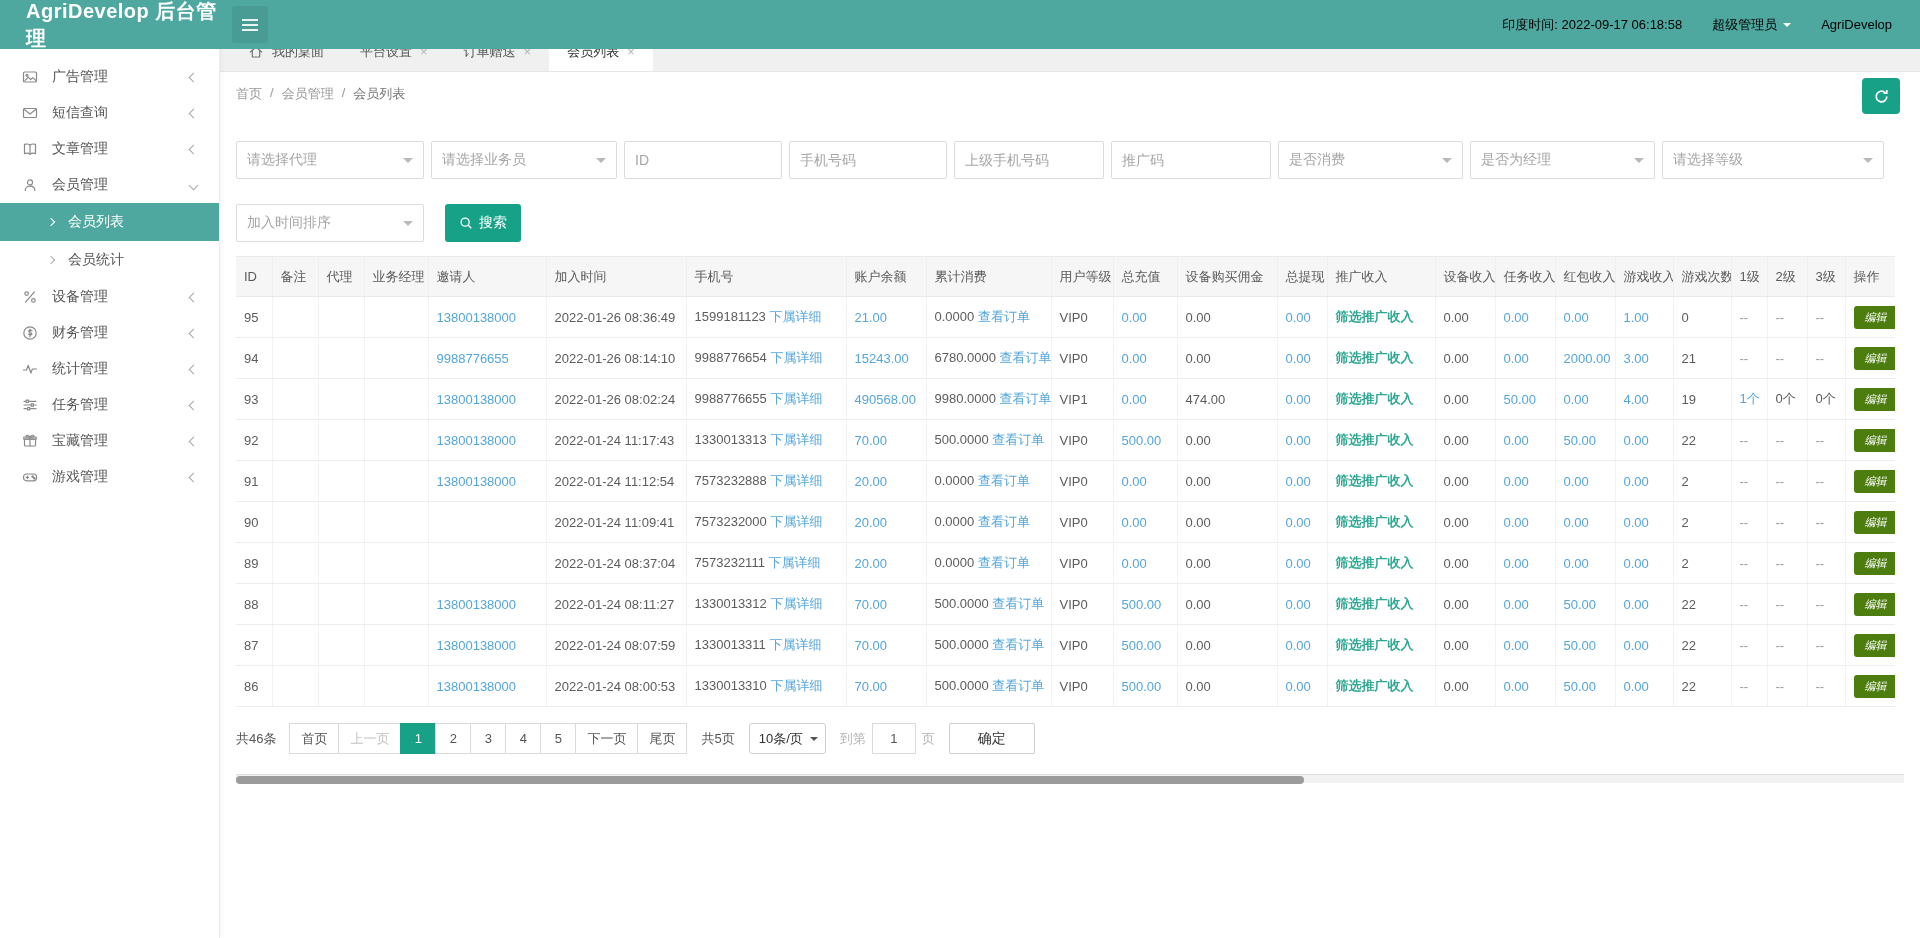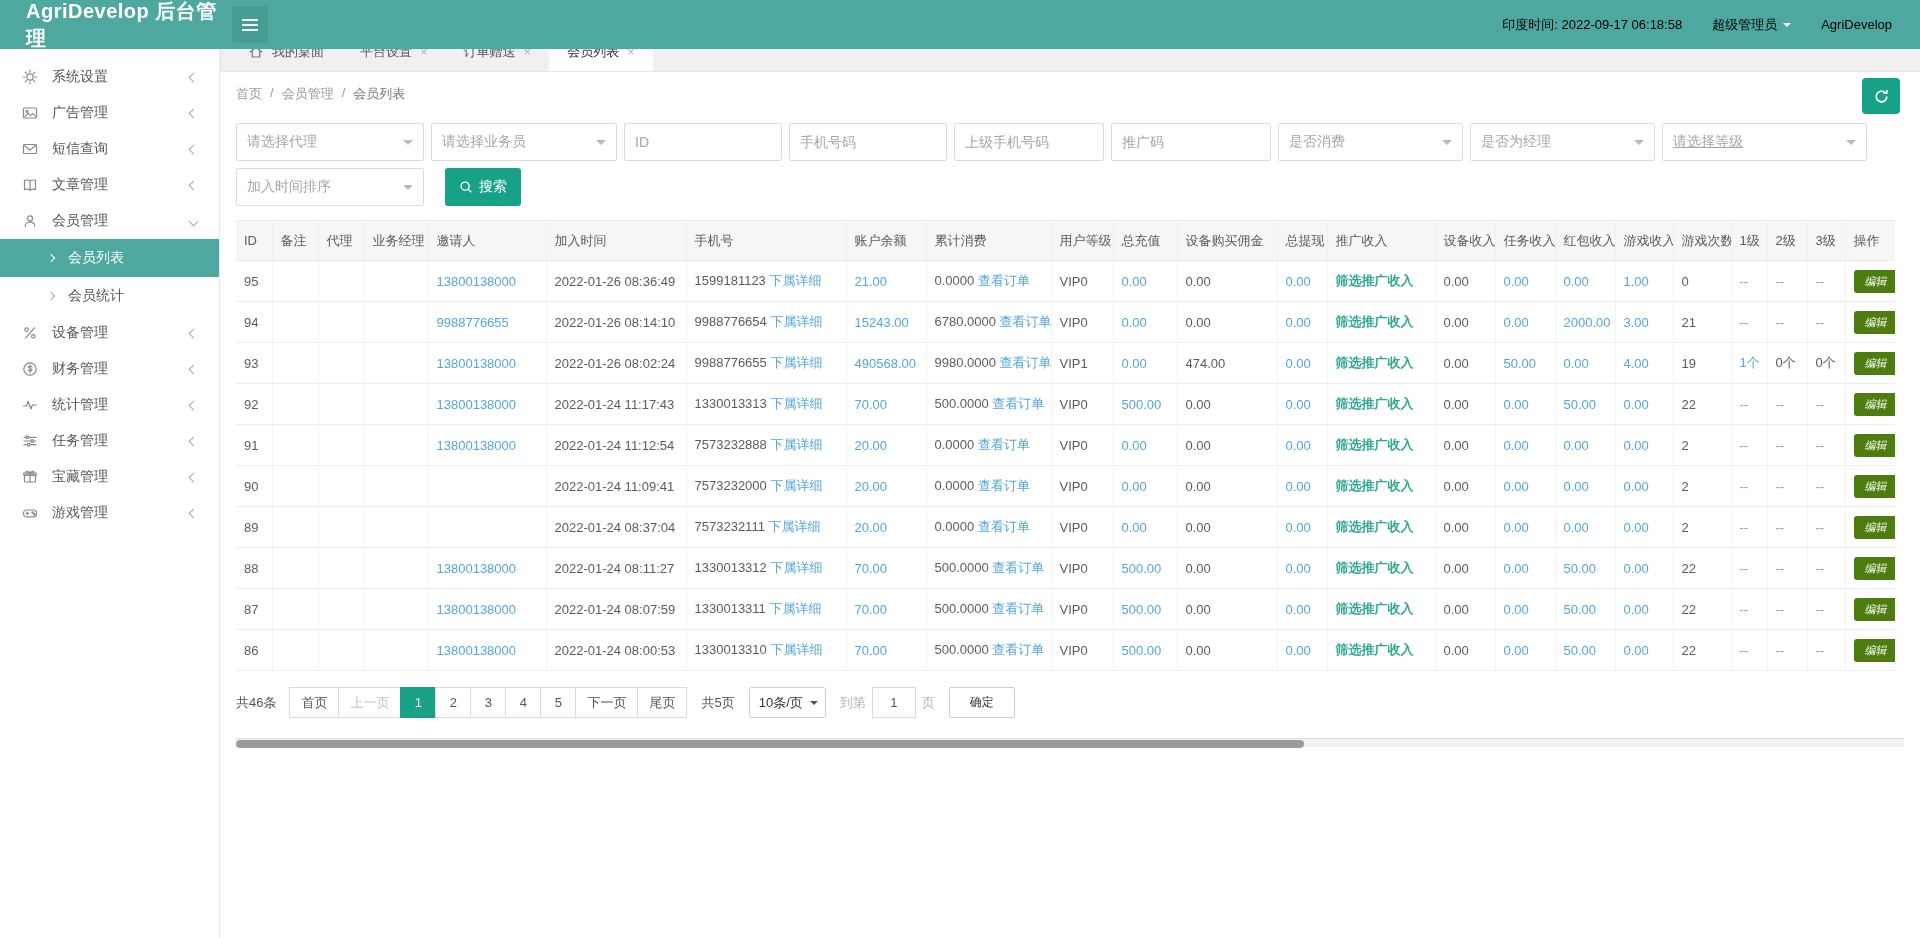--- a/index.html
+++ b/index.html
@@ -48,21 +48,21 @@
 
   .content { position:relative; padding:0 16px; }
   .crumb-row { height:44px; display:flex; align-items:center; }
   .breadcrumb { font-size:13px; color:#999; display:flex; gap:8px; }
   .breadcrumb .cur { color:#777; }
   .refresh-btn { position:absolute; right:20px; top:6px; width:38px; height:36px;
     background:#17A288; border:none; border-radius:4px; cursor:pointer;
     display:flex; align-items:center; justify-content:center; }
 
   
-  .filter-row { display:flex; gap:7px; margin-top:7px; align-items:center; }
+  .filter-row { display:flex; gap:7px; margin-top:25px; align-items:center; }
   .fsel, .finput { height:38px; border:1px solid #dcdcdc; border-radius:2px; background:#fff;
     font-size:14px; color:#a6a6a6; position:relative; display:flex; align-items:center; padding:0 10px; }
   .finput { color:#333; }
   .finput::placeholder { color:#a6a6a6; }
   .fsel .caret { position:absolute; right:10px; top:16px; width:0; height:0;
     border:5px solid transparent; border-top-color:#b9b9b9; }
   .search-btn { height:38px; padding:0 14px; margin-left:14px; background:#17A288; color:#fff;
     border:none; border-radius:3px; font-size:14px; display:flex; align-items:center; gap:6px; cursor:pointer; }
 
   
@@ -88,22 +88,22 @@
   .pg-group { display:flex; }
   .pg-btn { min-width:36px; height:31px; border:1px solid #dadada; background:#fff; color:#555;
     font-size:13px; padding:0 11px; margin-left:-1px; cursor:pointer; }
   .pg-btn.disabled { color:#c3c3c3; }
   .pg-btn.active { background:#17A288; border-color:#17A288; color:#fff; }
   .pg-size { height:31px; border:1px solid #cfcfcf; border-radius:3px; background:#fff;
     display:flex; align-items:center; padding:0 22px 0 9px; position:relative; cursor:pointer; color:#333; }
   .pg-size .caret { position:absolute; right:7px; top:13px; width:0; height:0;
     border:4px solid transparent; border-top-color:#555; }
   .pg-input { width:44px; height:31px; border:1px solid #dadada; text-align:center; font-size:13px; color:#555; }
-  .pg-confirm { height:31px; border:1px solid #cfcfcf; background:#fff; padding:0 20px;
-    font-size:12px; color:#333; margin-left:8px; cursor:pointer; border-radius:2px; }
+  .pg-confirm { height:31px; border:1px solid #cfcfcf; background:#fff; padding:0 28px;
+    font-size:14px; color:#333; margin-left:8px; cursor:pointer; border-radius:2px; }
 
   
   .hscroll { margin-top:20px; height:9px; background:#f2f2f2; border-top:1px solid #dedede; position:relative; }
   .hthumb { position:absolute; left:0; top:1px; height:8px; width:64%; background:#9b9b9b; border-radius:4px; cursor:pointer; }
 </style>
 </head>
 <body>
 
 <div class="header">
   <div class="brand">AgriDevelop 后台管理</div>
@@ -116,30 +116,20 @@
     <span>印度时间: 2022-09-17 06:18:58</span>
     <span class="role-wrap">
       <span>超级管理员</span>
       <span class="caret-w"></span>
     </span>
     <span>AgriDevelop</span>
   </div>
 </div>
 
 <aside class="sidebar" id="sidebar">
-    <div class="sb-item">
-      <span class="sb-ic">
-        <svg width="16" height="16" viewBox="0 0 16 16" fill="none" stroke="currentColor" stroke-width="1.2" stroke-linecap="round" stroke-linejoin="round">
-          <circle cx="8" cy="8" r="3.2"></circle>
-          <path d="M8 1.2v2M8 12.8v2M1.2 8h2M12.8 8h2M3.2 3.2l1.4 1.4M11.4 11.4l1.4 1.4M12.8 3.2l-1.4 1.4M4.6 11.4l-1.4 1.4"></path>
-        </svg>
-      </span>
-      <span class="sb-label">系统设置</span>
-      <span class="chev left"></span>
-    </div>
     <div class="sb-item">
       <span class="sb-ic">
         <svg width="16" height="16" viewBox="0 0 16 16" fill="none" stroke="currentColor" stroke-width="1.2" stroke-linecap="round" stroke-linejoin="round">
           <rect x="1.5" y="3" width="13" height="10" rx="1"></rect>
           <circle cx="5" cy="6.3" r="1"></circle>
           <path d="M3 11.5l3.3-3.3 2.4 2.4 2-2 3.3 3"></path>
         </svg>
       </span>
       <span class="sb-label">广告管理</span>
       <span class="chev left"></span>
@@ -307,21 +297,21 @@
         <input class="finput" placeholder="上级手机号码" style="width: 150px;">
         <input class="finput" placeholder="推广码" style="width: 160px;">
         <div class="fsel" style="width: 185px;">
           <span>是否消费</span>
           <span class="caret"></span>
         </div>
         <div class="fsel" style="width: 185px;">
           <span>是否为经理</span>
           <span class="caret"></span>
         </div>
-        <div class="fsel" style="width: 205px; text-decoration: underline;">
+        <div class="fsel" style="width: 222px;">
           <span>请选择等级</span>
           <span class="caret"></span>
         </div>
       </div>
 
     <div class="filter-row">
       <div class="fsel" id="sortSelect" style="width: 188px;">
         <span>加入时间排序</span>
         <span class="caret"></span>
       </div>

